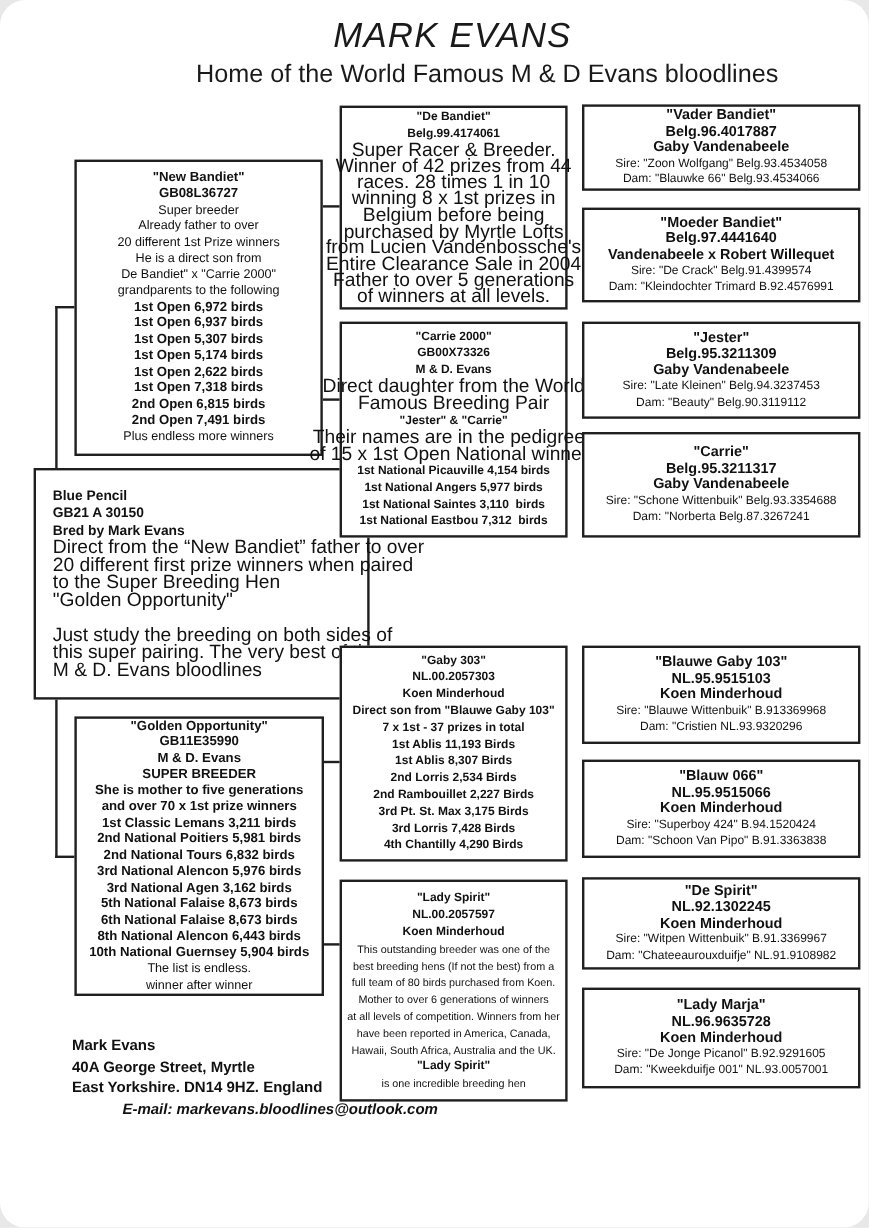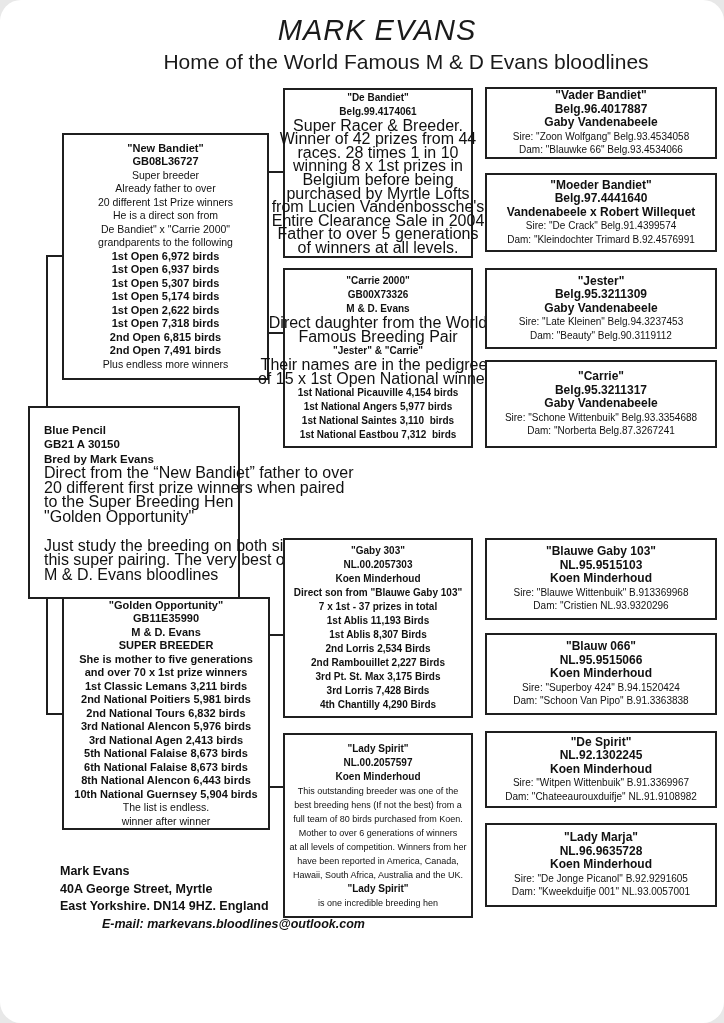--- a/index.html
+++ b/index.html
@@ -72,21 +72,21 @@
       <div class="ln b">1st Open 6,972 birds</div>
       <div class="ln b">1st Open 6,937 birds</div>
       <div class="ln b">1st Open 5,307 birds</div>
       <div class="ln b">1st Open 5,174 birds</div>
       <div class="ln b">1st Open 2,622 birds</div>
       <div class="ln b">1st Open 7,318 birds</div>
       <div class="ln b">2nd Open 6,815 birds</div>
       <div class="ln b">2nd Open 7,491 birds</div>
       <div class="ln">Plus endless more winners</div>
     </div>
-  <div class="box" id="b-blue-pencil" style="left:28px;top:406px;width:212px;height:193px;">
+  <div class="box" id="b-blue-pencil" style="left:28px;top:390px;width:280px;height:193px;">
       <div class="ln b">Blue Pencil</div>
       <div class="ln b">GB21 A 30150</div>
       <div class="ln b">Bred by Mark Evans</div>
       <div class="ln">Direct from the “New Bandiet” father to over</div>
       <div class="ln">20 different first prize winners when paired</div>
       <div class="ln">to the Super Breeding Hen</div>
       <div class="ln">"Golden Opportunity"</div>
       <div class="ln">&nbsp;</div>
       <div class="ln">Just study the breeding on both sides of</div>
       <div class="ln">this super pairing. The very best of the</div>
@@ -96,21 +96,21 @@
       <div class="ln b">"Golden Opportunity"</div>
       <div class="ln b">GB11E35990</div>
       <div class="ln b">M &amp; D. Evans</div>
       <div class="ln b">SUPER BREEDER</div>
       <div class="ln b">She is mother to five generations</div>
       <div class="ln b">and over 70 x 1st prize winners</div>
       <div class="ln b">1st Classic Lemans 3,211 birds</div>
       <div class="ln b">2nd National Poitiers 5,981 birds</div>
       <div class="ln b">2nd National Tours 6,832 birds</div>
       <div class="ln b">3rd National Alencon 5,976 birds</div>
-      <div class="ln b">3rd National Agen 2,413 birds</div>
+      <div class="ln b">3rd National Agen 3,162 birds</div>
       <div class="ln b">5th National Falaise 8,673 birds</div>
       <div class="ln b">6th National Falaise 8,673 birds</div>
       <div class="ln b">8th National Alencon 6,443 birds</div>
       <div class="ln b">10th National Guernsey 5,904 birds</div>
       <div class="ln">The list is endless.</div>
       <div class="ln">winner after winner</div>
     </div>
 
   <div class="box mid" id="b-de-bandiet" style="left:283px;top:88px;width:190px;height:170px;">
       <div class="ln b">"De Bandiet"</div>

